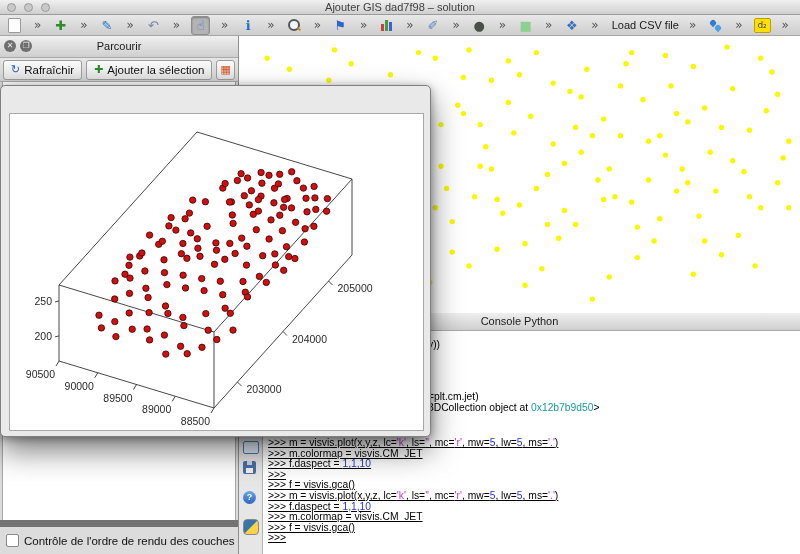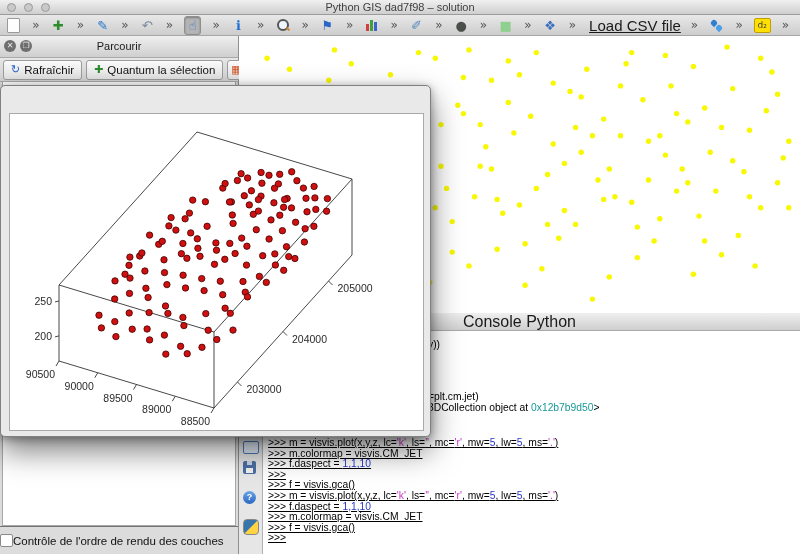--- a/index.html
+++ b/index.html
@@ -14,21 +14,21 @@
   .light{width:9px;height:9px;border-radius:50%;box-sizing:border-box;}
   .lt-grey{background:#c9c9c9;border:1px solid #9a9a9a;}
   
   .toolbar{position:absolute;left:0;top:15px;width:800px;height:21px;
     background:linear-gradient(#e8e8e8,#cdcdcd);border-bottom:1px solid #a6a6a6;
     display:flex;align-items:center;padding-left:6px;box-sizing:border-box;}
   .ticon{width:18px;height:17px;display:inline-flex;align-items:center;justify-content:center;
     font-family:"DejaVu Sans",sans-serif;font-size:13px;line-height:17px;margin-right:11px;border-radius:3px;}
   .ticon.pressed{background:#b4b4b4;border:1px solid #8e8e8e;box-shadow:inset 0 1px 2px rgba(0,0,0,.3);}
   .chev{color:#555;font-size:12px;margin-right:11px;font-family:"DejaVu Sans",sans-serif;}
-  .tbtn{font-size:15px;color:#1a1a1a;margin:0 10px 0 2px;white-space:nowrap;text-decoration:underline;}
+  .tbtn{font-size:11px;color:#1a1a1a;margin:0 10px 0 2px;white-space:nowrap;}
   
   .i-doc{width:11px;height:13px;background:#fdfdfd;border:1px solid #9a9a9a;border-radius:1px;}
   .i-mag{position:relative;width:14px;height:14px;}
   .i-mag::before{content:"";position:absolute;left:1px;top:1px;width:8px;height:8px;border:2px solid #555;border-radius:50%;background:#eef6ff;}
   .i-mag::after{content:"";position:absolute;left:10px;top:10px;width:4px;height:2px;background:#d08020;transform:rotate(45deg);}
   .i-drops{position:relative;width:14px;height:15px;}
   .i-drops::before,.i-drops::after{content:"";position:absolute;width:6px;height:6px;background:#2f7fd0;
      border-radius:50% 50% 50% 0;transform:rotate(-45deg);}
   .i-drops::before{left:1px;top:2px;}
   .i-drops::after{left:6px;top:7px;background:#4aa0e8;}
@@ -43,27 +43,27 @@
   .phbtn{position:absolute;top:4px;width:12px;height:12px;border-radius:50%;background:#6f6f6f;
      color:#e8e8e8;font-size:8px;line-height:12px;text-align:center;font-family:"DejaVu Sans",sans-serif;}
   .dockbtns{height:23px;display:flex;align-items:center;gap:4px;padding:0 3px;
      background:linear-gradient(#e6e6e6,#d2d2d2);border-bottom:1px solid #aaa;}
   .dbtn{height:18px;display:inline-flex;align-items:center;gap:4px;padding:0 7px;
      background:linear-gradient(#fbfbfb,#e2e2e2);border:1px solid #9c9c9c;border-radius:3px;
      font-size:11.5px;color:#111;white-space:nowrap;}
   .dbtn .dico{font-family:"DejaVu Sans",sans-serif;font-size:11px;}
   .browser{position:absolute;left:2px;right:2px;top:45px;bottom:28px;background:#fff;border:1px solid #a8a8a8;}
   .layerorder{position:absolute;left:0;right:0;bottom:0;height:27px;background:#dcdcdc;
-     border-top:1px solid #737373;display:flex;align-items:center;font-size:11.5px;color:#111;}
+     border-top:7px solid #737373;display:flex;align-items:center;gap:5px;padding-left:6px;font-size:11.5px;color:#111;}
   .cbox{width:11px;height:11px;background:#fff;border:1px solid #8a8a8a;border-radius:2px;}
   
   .map{position:absolute;left:239px;top:36px;width:561px;height:277px;background:#fff;}
   
   .console{position:absolute;left:239px;top:313px;width:561px;bottom:0;background:#fff;}
-  .console .panelhead{height:17px;line-height:17px;font-size:16px;}
+  .console .panelhead{height:17px;line-height:17px;font-size:11px;}
   .cstrip{position:absolute;left:0;top:18px;bottom:0;width:23px;background:#e6e6e6;border-right:1px solid #b2b2b2;}
   .cstrip .sico{position:absolute;left:4px;}
   .i-pane{width:14px;height:11px;background:#dfe9f5;border:1px solid #4a78b0;border-radius:2px;}
   .i-floppy{position:relative;width:13px;height:13px;background:#4a6fa5;border-radius:2px;}
   .i-floppy::before{content:"";position:absolute;left:4px;top:0;width:5px;height:4px;background:#cdd8e8;}
   .i-floppy::after{content:"";position:absolute;left:3px;top:7px;width:7px;height:5px;background:#f2f2f2;}
   .i-help{width:13px;height:13px;border-radius:50%;background:linear-gradient(#6aa6e8,#2a66c0);
      color:#fff;font-size:9px;font-weight:bold;text-align:center;line-height:13px;}
   .i-python{width:14px;height:14px;border-radius:4px;border:1px solid #888;
      background:linear-gradient(135deg,#3776ab 48%,#ffd343 52%);}
@@ -91,21 +91,21 @@
 <body>
 
 <div class="stage">
 
   <div class="titlebar">
     <div class="lights">
       <span class="light lt-grey"></span>
       <span class="light lt-grey"></span>
       <span class="light lt-grey"></span>
     </div>
-    <span>Python GIS dad7f98 – solution</span>
+    <span>Ajouter GIS dad7f98 – solution</span>
   </div>
 
   <div class="toolbar" id="toolbar">
       <span class="ticon">
         <span class="i-doc"></span>
       </span>
       <span class="chev">»</span>
       <span class="ticon" style="color: rgb(46, 139, 46);">✚</span>
       <span class="chev">»</span>
       <span class="ticon" style="color: rgb(34, 119, 204);">✎</span>
@@ -156,21 +156,21 @@
       <span class="phbtn" style="left:20px;">❐</span>
       <span>Parcourir</span>
     </div>
     <div class="dockbtns">
       <span class="dbtn">
         <span class="dico" style="color:#2a66c8;">↻</span>
         <span>Rafraîchir</span>
       </span>
       <span class="dbtn">
         <span class="dico" style="color:#2e8b2e;">✚</span>
-        <span>Quantum la sélection</span>
+        <span>Ajouter la sélection</span>
       </span>
       <span class="dbtn" style="padding:0 3px;">
         <span class="dico" style="color:#d05020;">▦</span>
       </span>
     </div>
     <div class="browser"></div>
     <div class="layerorder">
       <span class="cbox"></span>
       <span>Contrôle de l'ordre de rendu des couches</span>
     </div>

